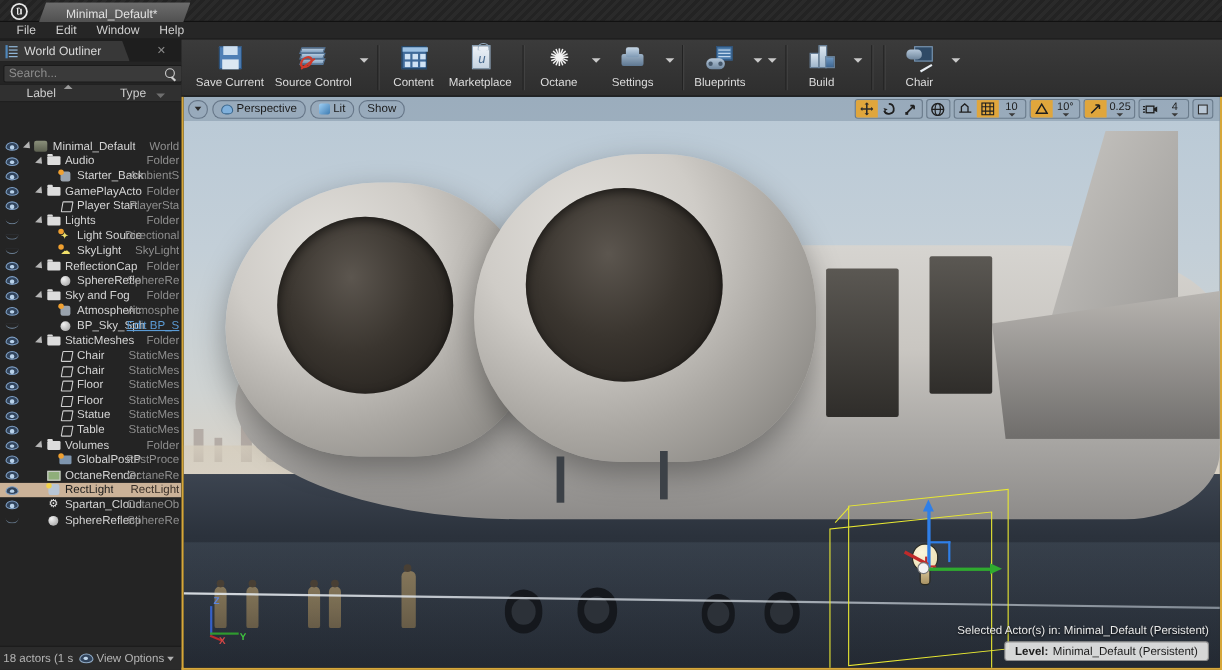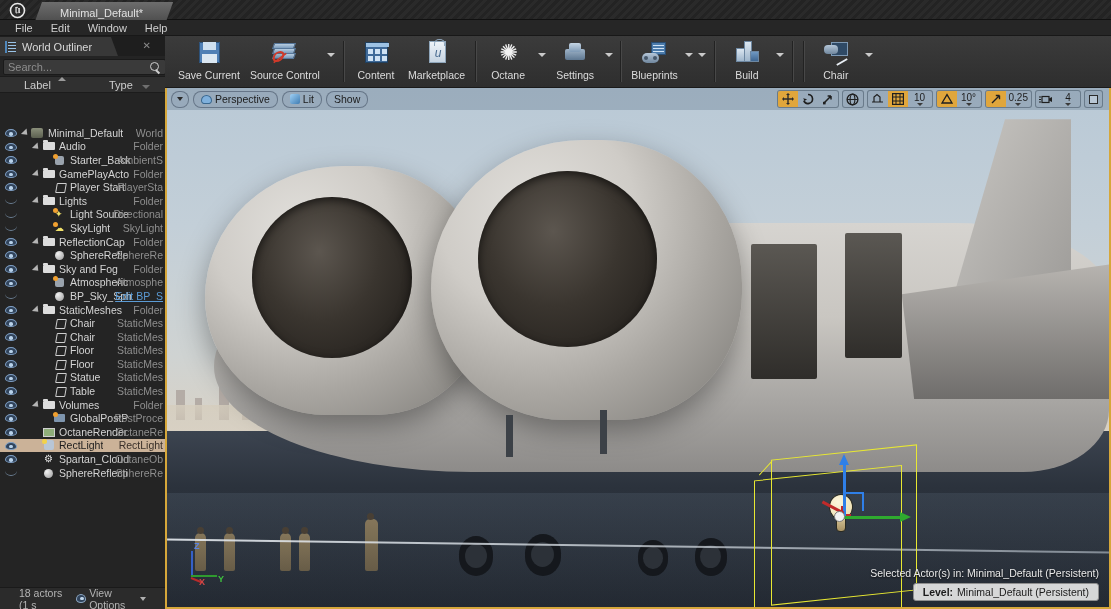--- a/index.html
+++ b/index.html
@@ -150,21 +150,21 @@
   .ico-light { position:absolute; left:2px; top:1px; width:10px; height:10px; background:#b8c6d6; border-radius:2px; }
   .ico-star { position:absolute; left:2px; top:2px; width:9px; height:9px; color:#f0e06a; font-size:9px; line-height:9px; }
   .badge-o { position:absolute; left:0; top:0px; width:5px; height:5px; border-radius:50%; background:#f0a030; }
   .ico-cam { position:absolute; left:1px; top:2px; width:11px; height:8px; background:#7e95ae; border-radius:1px; }
   .ico-pic { position:absolute; left:1px; top:2px; width:12px; height:9px; background:#8fae7a; border:1px solid #cfcfcf; }
   .ico-gear { position:absolute; left:2px; top:1px; width:10px; height:10px; color:#e4e4e4; font-size:10px; line-height:10px; }
 
   .outliner-status {
     position:absolute; left:0; bottom:0; width:165px; height:22px;
     background:#2b2b2b; border-top:1px solid #1a1a1a;
-    display:flex; align-items:center; padding:0 19px; gap:5px; font-size:10.5px; color:#b4b4b4;
+    display:flex; align-items:center; padding:0 3px; gap:5px; font-size:10.5px; color:#b4b4b4;
   }
   .vo { display:flex; align-items:center; gap:3px; cursor:pointer; }
   .vo .eye2 { width:13px; height:9px; border:1.3px solid #8fa9c4; border-radius:50%/60% 60% 40% 40%; background:#31445c; position:relative; }
   .vo .eye2::after { content:""; position:absolute; left:3.8px; top:1.8px; width:3.4px; height:3.4px; border-radius:50%; background:#c0d6ea; }
   .caret-dn { width:0; height:0; border-left:3.5px solid transparent; border-right:3.5px solid transparent; border-top:4px solid #b0b0b0; }
 
   
   .toolbar {
     position:absolute; left:165px; top:36px; width:946px; height:52px;
     background:linear-gradient(#3b3b3b,#2e2e2e);

